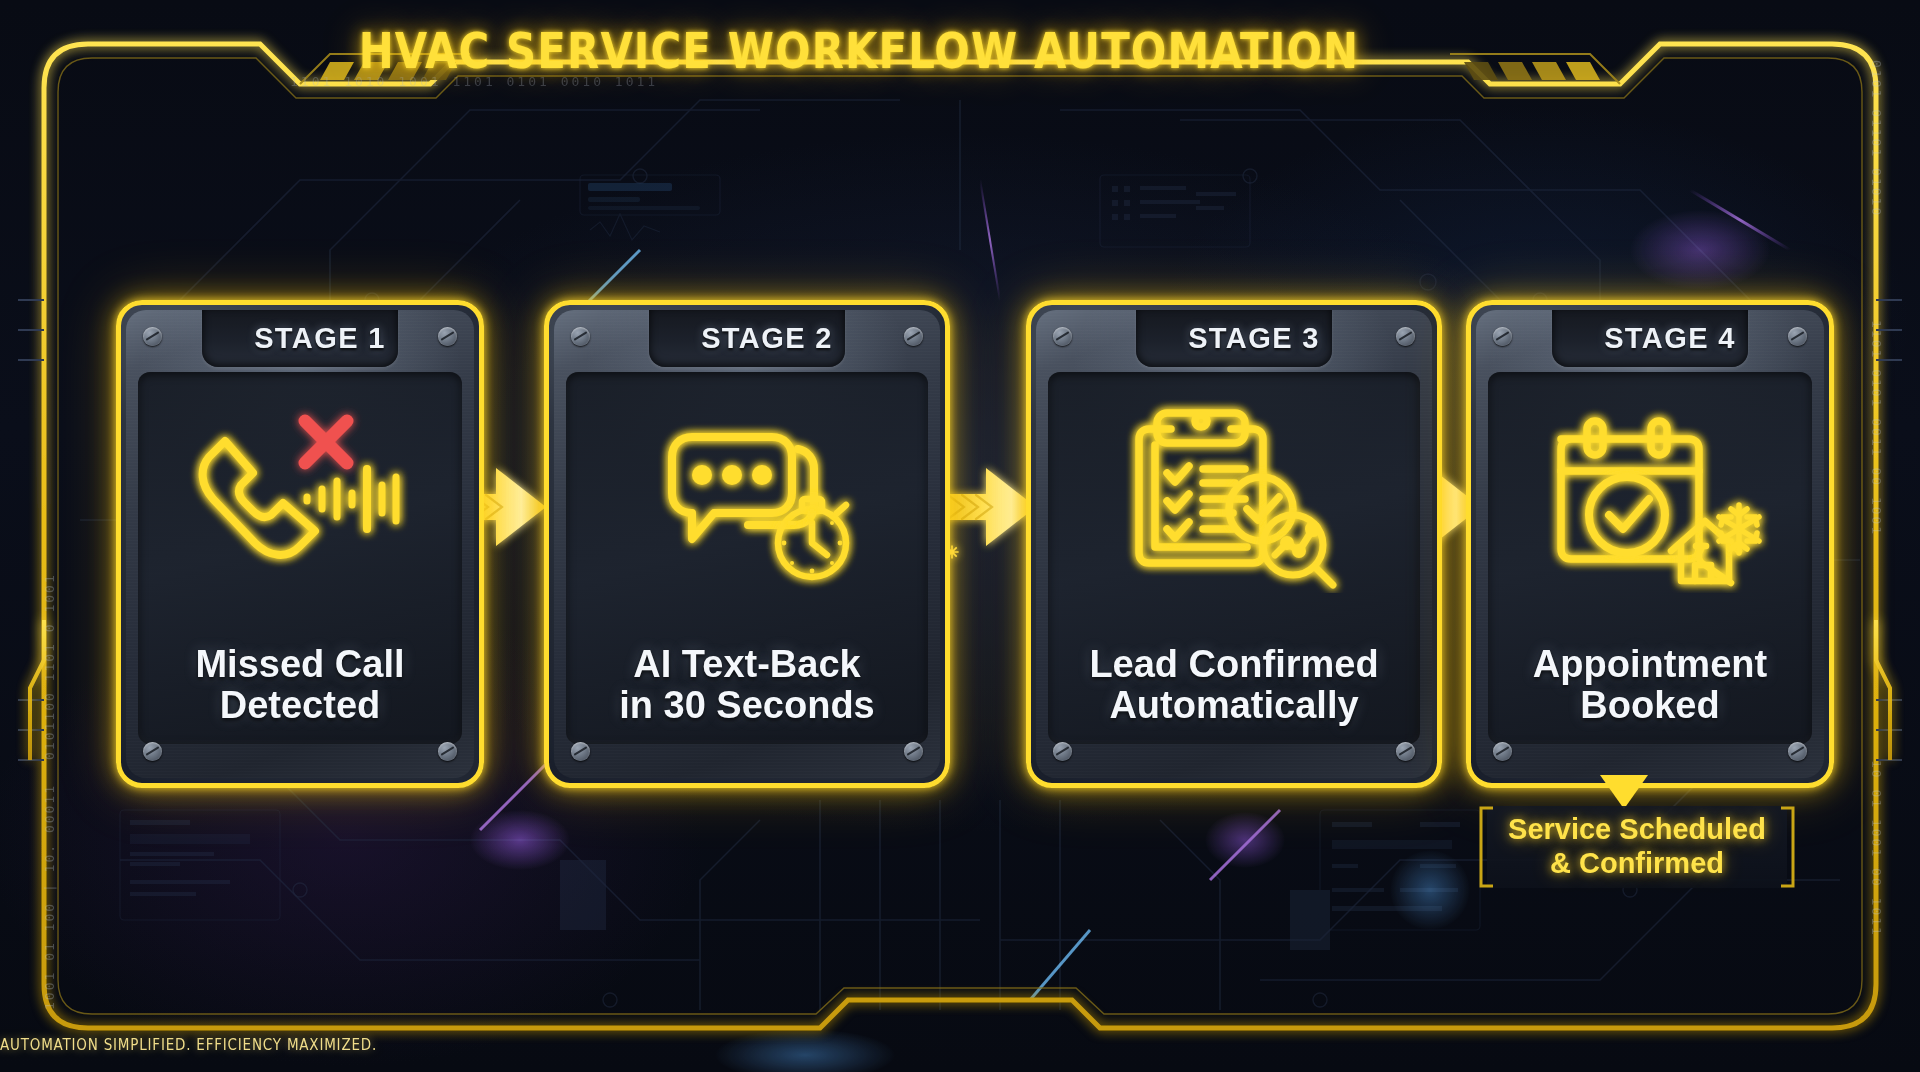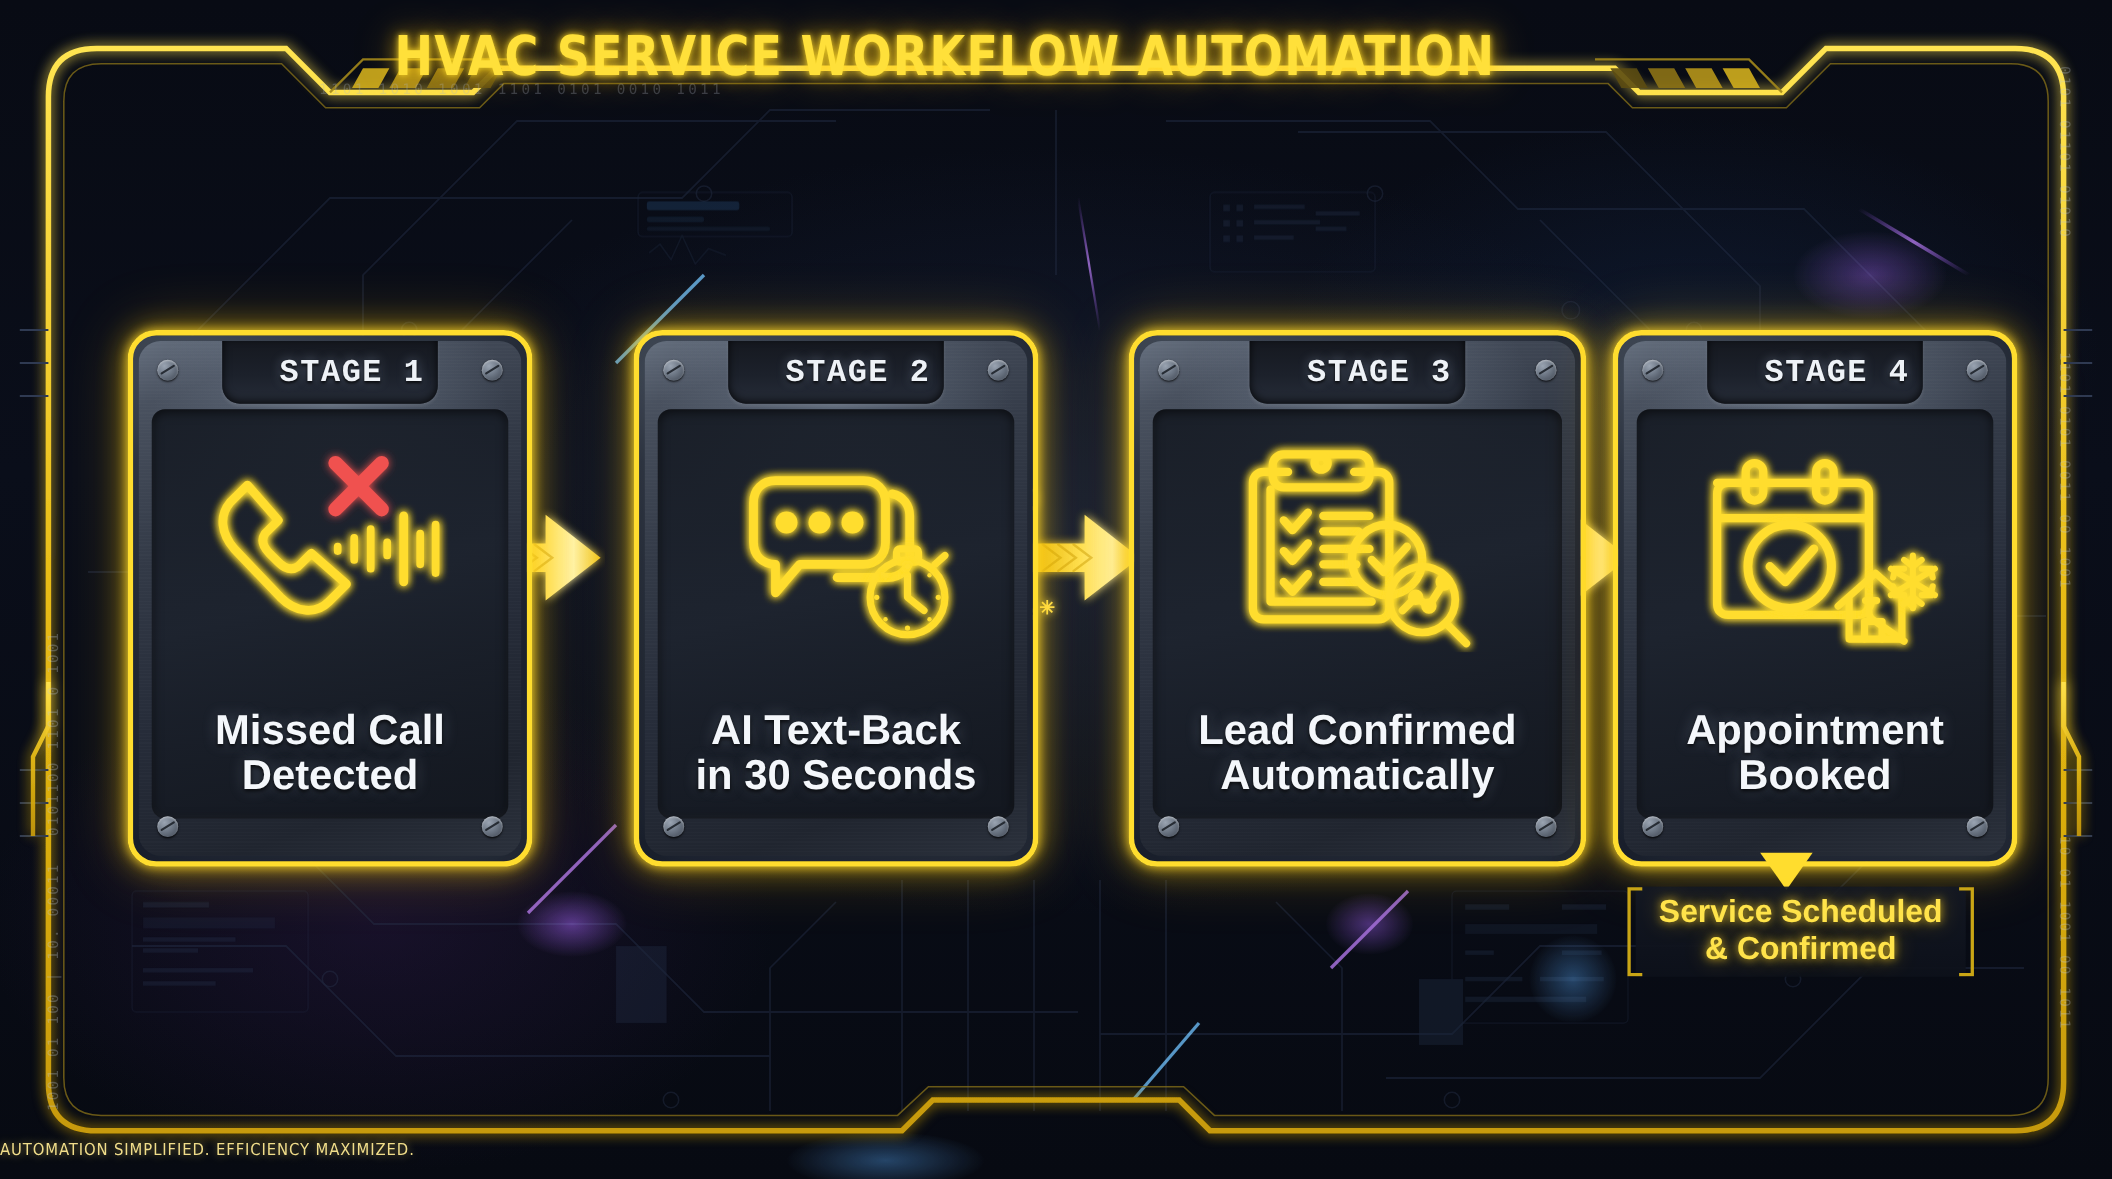--- a/index.html
+++ b/index.html
@@ -53,21 +53,21 @@
     background-image:repeating-linear-gradient(0deg,rgba(255,255,255,.045) 0px,rgba(255,255,255,.045) 1px,rgba(0,0,0,0) 1px,rgba(0,0,0,0) 3px);}
   .card-screen{position:absolute;left:12px;right:12px;top:62px;bottom:34px;border-radius:12px;
     background:linear-gradient(165deg,rgba(22,27,36,.92) 0%,rgba(28,34,45,.92) 45%,rgba(18,22,30,.94) 100%);
     box-shadow:inset 0 2px 10px rgba(0,0,0,.65), inset 0 -2px 6px rgba(255,255,255,.05);}
 
   .tab{position:absolute;left:50%;transform:translateX(-50%);top:-1px;width:196px;height:58px;
     border-radius:0 0 16px 16px;
     background:linear-gradient(180deg,#15181f 0%,#1c212b 55%,#262c38 100%);
     box-shadow:inset 0 -2px 8px rgba(0,0,0,.8), 0 2px 3px rgba(255,255,255,.10);
     display:flex;align-items:center;justify-content:center;}
-  .tab span{font-family:Liberation Mono, monospace;
+  .tab span{font-family:Liberation Sans, sans-serif;
     font-weight:bold;font-size:29px;letter-spacing:1.4px;color:#eef2f7;
     text-shadow:0 2px 3px rgba(0,0,0,.9),0 0 10px rgba(200,220,255,.35);margin-left:40px;}
 
   .screw{position:absolute;width:19px;height:19px;border-radius:50%;
     background:radial-gradient(circle at 34% 30%,#9aa4b2 0%,#6e7886 45%,#3c434f 100%);
     box-shadow:inset 0 1px 2px rgba(255,255,255,.5),0 1px 2px rgba(0,0,0,.8);}
   .screw::after{content:"";position:absolute;left:2px;right:2px;top:8px;height:2px;
     background:rgba(25,29,36,.85);transform:rotate(-32deg);border-radius:2px;}
   .s-tl{left:17px;top:17px;} .s-tr{right:17px;top:17px;}
   .s-bl{left:17px;bottom:17px;} .s-br{right:17px;bottom:17px;}
@@ -511,21 +511,21 @@
             </g>
           </svg>
         </div>
         <div class="card-label">
           <div>Missed Call</div>
           <div>Detected</div>
         </div>
       </div>
     </div>
 
-    <div class="card" style="left:576px;">
+    <div class="card" style="left:544px;padding-left:38px;">
       <div class="card-inner">
         <div class="brushed"></div>
         <div class="card-screen"></div>
         <div class="tab">
           <span>STAGE 2</span>
         </div>
         <div class="screw s-tl"></div>
         <div class="screw s-tr"></div>
         <div class="screw s-bl"></div>
         <div class="screw s-br"></div>

